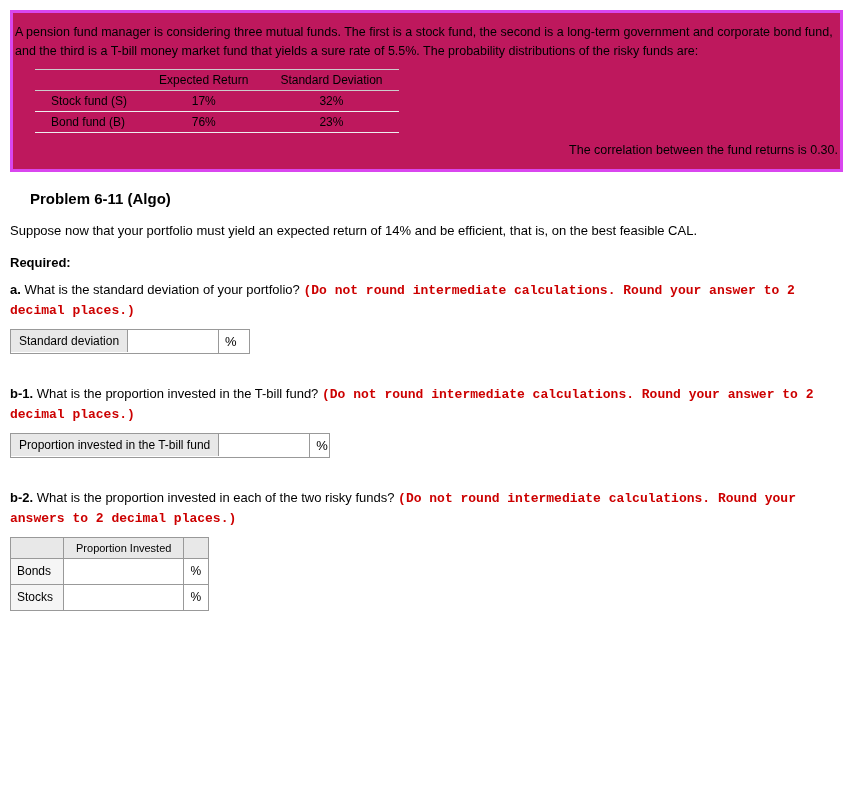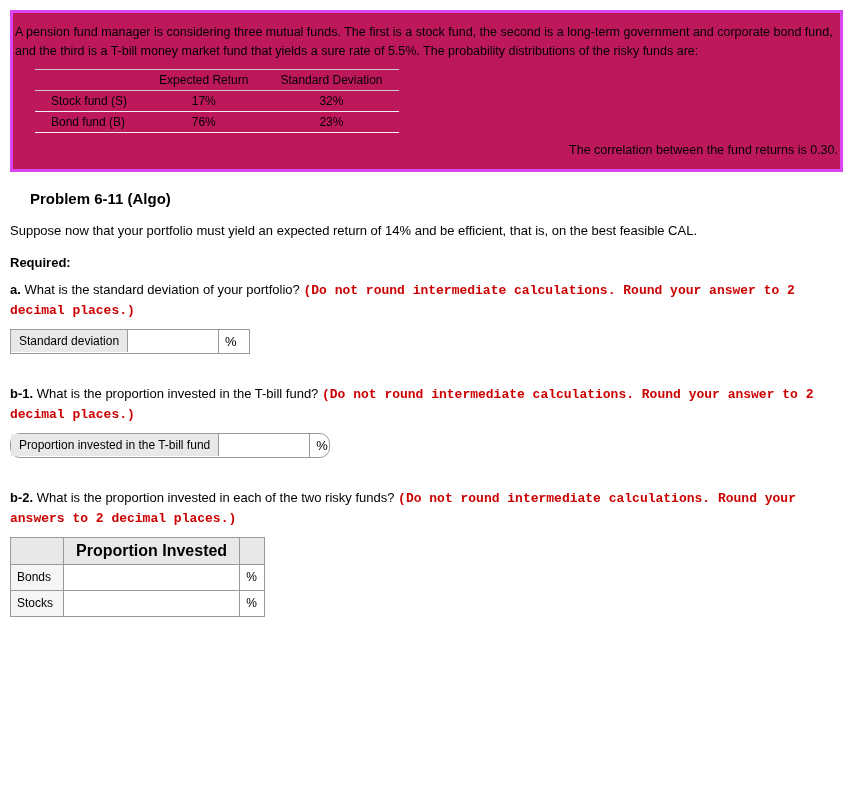--- a/index.html
+++ b/index.html
@@ -106,22 +106,22 @@
     }
 
     .proportion-table {
       border-collapse: collapse;
       margin-top: 8px;
     }
     .proportion-table th {
       background: #e8e8e8;
       border: 1px solid #999;
       padding: 4px 12px;
-      font-size: 16px;
-      font-weight: bold;
+      font-size: 11px;
+      font-weight: normal;
       text-align: center;
     }
     .proportion-table td {
       border: 1px solid #999;
       padding: 3px 6px;
       font-size: 12px;
     }
     .proportion-table td.row-label {
       background: #f5f5f5;
       padding-right: 10px;
@@ -181,21 +181,21 @@
     <span class="answer-unit">%</span>
   </div>
 </div>
 
 <div class="question-block">
   <p class="question-label">
     <span class="bold-black">b-1.</span>
     <span> What is the proportion invested in the T-bill fund?</span>
     <span class="bold-red"> (Do not round intermediate calculations. Round your answer to 2 decimal places.)</span>
   </p>
-  <div class="answer-row" style="width: 320px; border-radius: 10px;">
+  <div class="answer-row" style="width: 320px;">
     <span class="answer-label">Proportion invested in the T-bill fund</span>
     <input class="answer-input" type="text" value="" style="">
     <span class="answer-unit">%</span>
   </div>
 </div>
 
 <div class="question-block">
   <p class="question-label">
     <span class="bold-black">b-2.</span>
     <span> What is the proportion invested in each of the two risky funds?</span>

